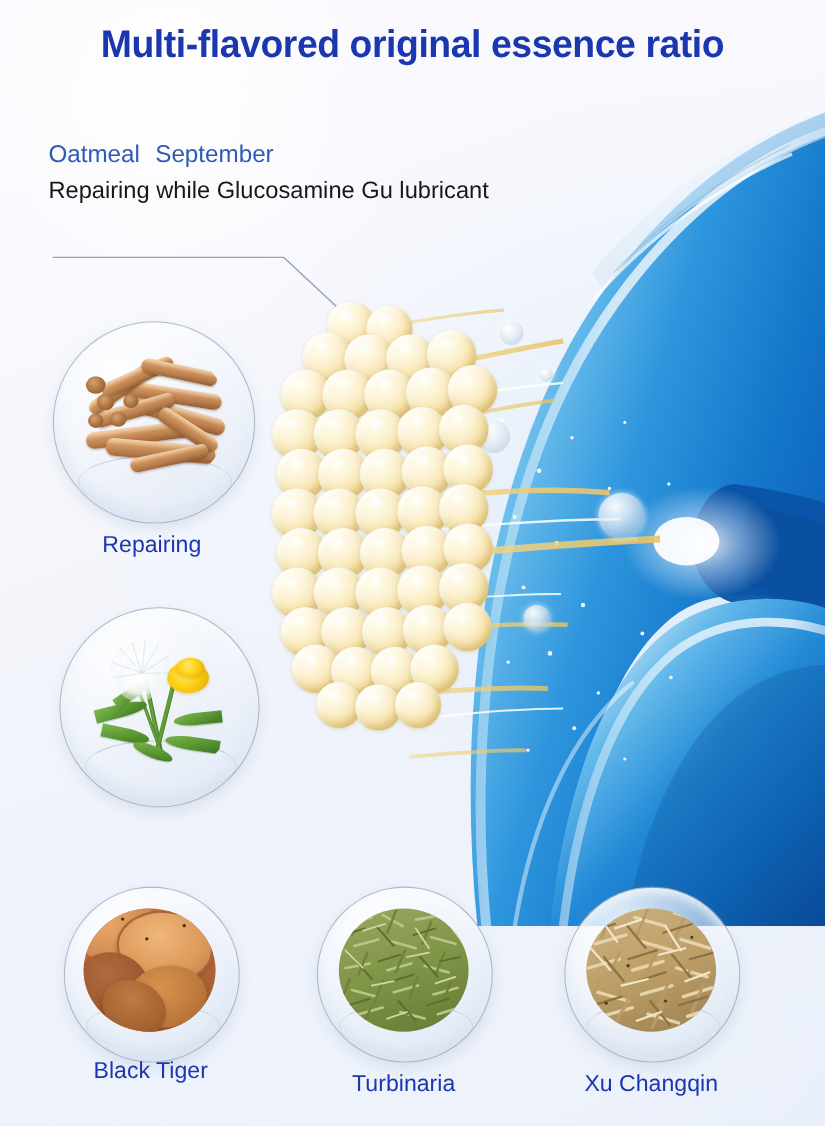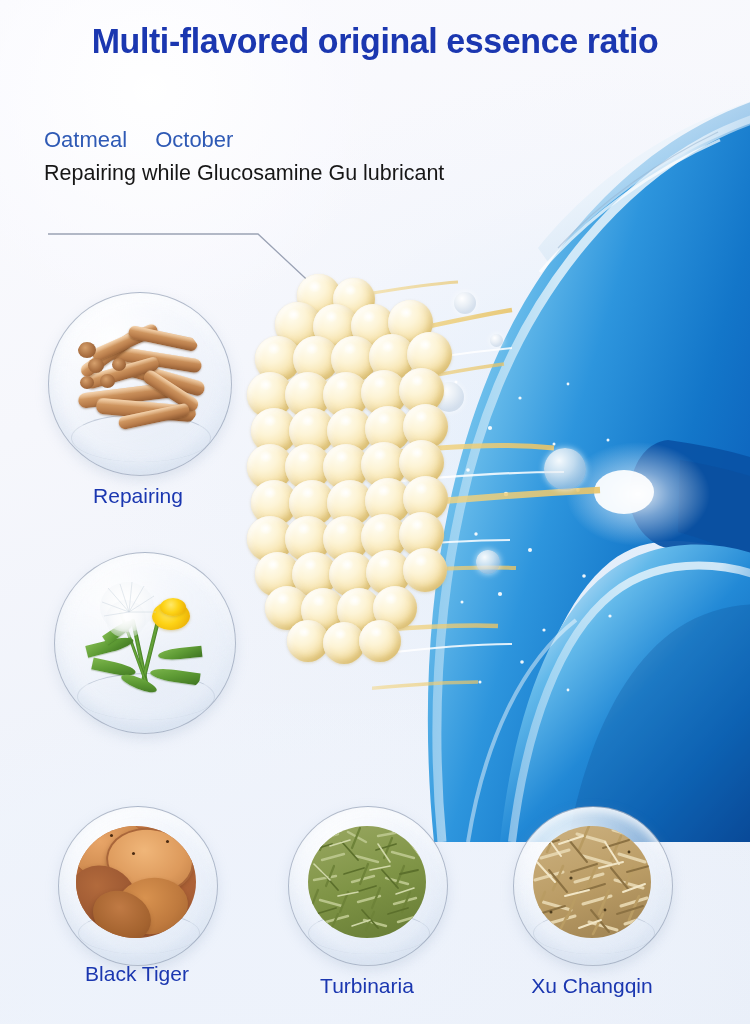--- a/index.html
+++ b/index.html
@@ -61,21 +61,21 @@
     width: 440px;
   }
   .callout-line {
     font-size: 22px;
     color: #2f5ab5;
     line-height: 1.42;
     white-space: nowrap;
   }
   .callout-line.row-2 {
     display: flex;
-    gap: 28px;
+    gap: 14px;
   }
   .callout-sub {
     font-size: 21.5px;
     color: #171717;
     line-height: 1.5;
     margin-top: 2px;
     white-space: nowrap;
   }
 
   
@@ -371,21 +371,21 @@
     <div class="particle" style="left:36px;  top:460px; width:21px; height:21px;"></div>
     <div class="particle" style="left:104px; top:508px; width:24px; height:24px;"></div>
     <div class="particle" style="left:4px;   top:562px; width:18px; height:18px; background:radial-gradient(circle at 36% 30%, rgba(255,250,226,0.95) 0%, rgba(246,226,168,0.85) 45%, rgba(226,198,130,0.6) 100%);"></div>
   </div>
 
   <div class="title">Multi-flavored original essence ratio</div>
 
   <div class="callout">
     <div class="callout-line row-2">
       <span>Oatmeal</span>
-      <span>October</span>
+      <span>September</span>
     </div>
     <div class="callout-sub">Repairing while Glucosamine Gu lubricant</div>
   </div>
 
   <div class="leader">
     <svg width="290" height="70" viewBox="0 0 290 70" xmlns="http://www.w3.org/2000/svg">
       <path d="M 2 6 L 212 6 L 272 62" fill="none" stroke="#9aa2b4" stroke-width="1.3"></path>
     </svg>
   </div>
 

